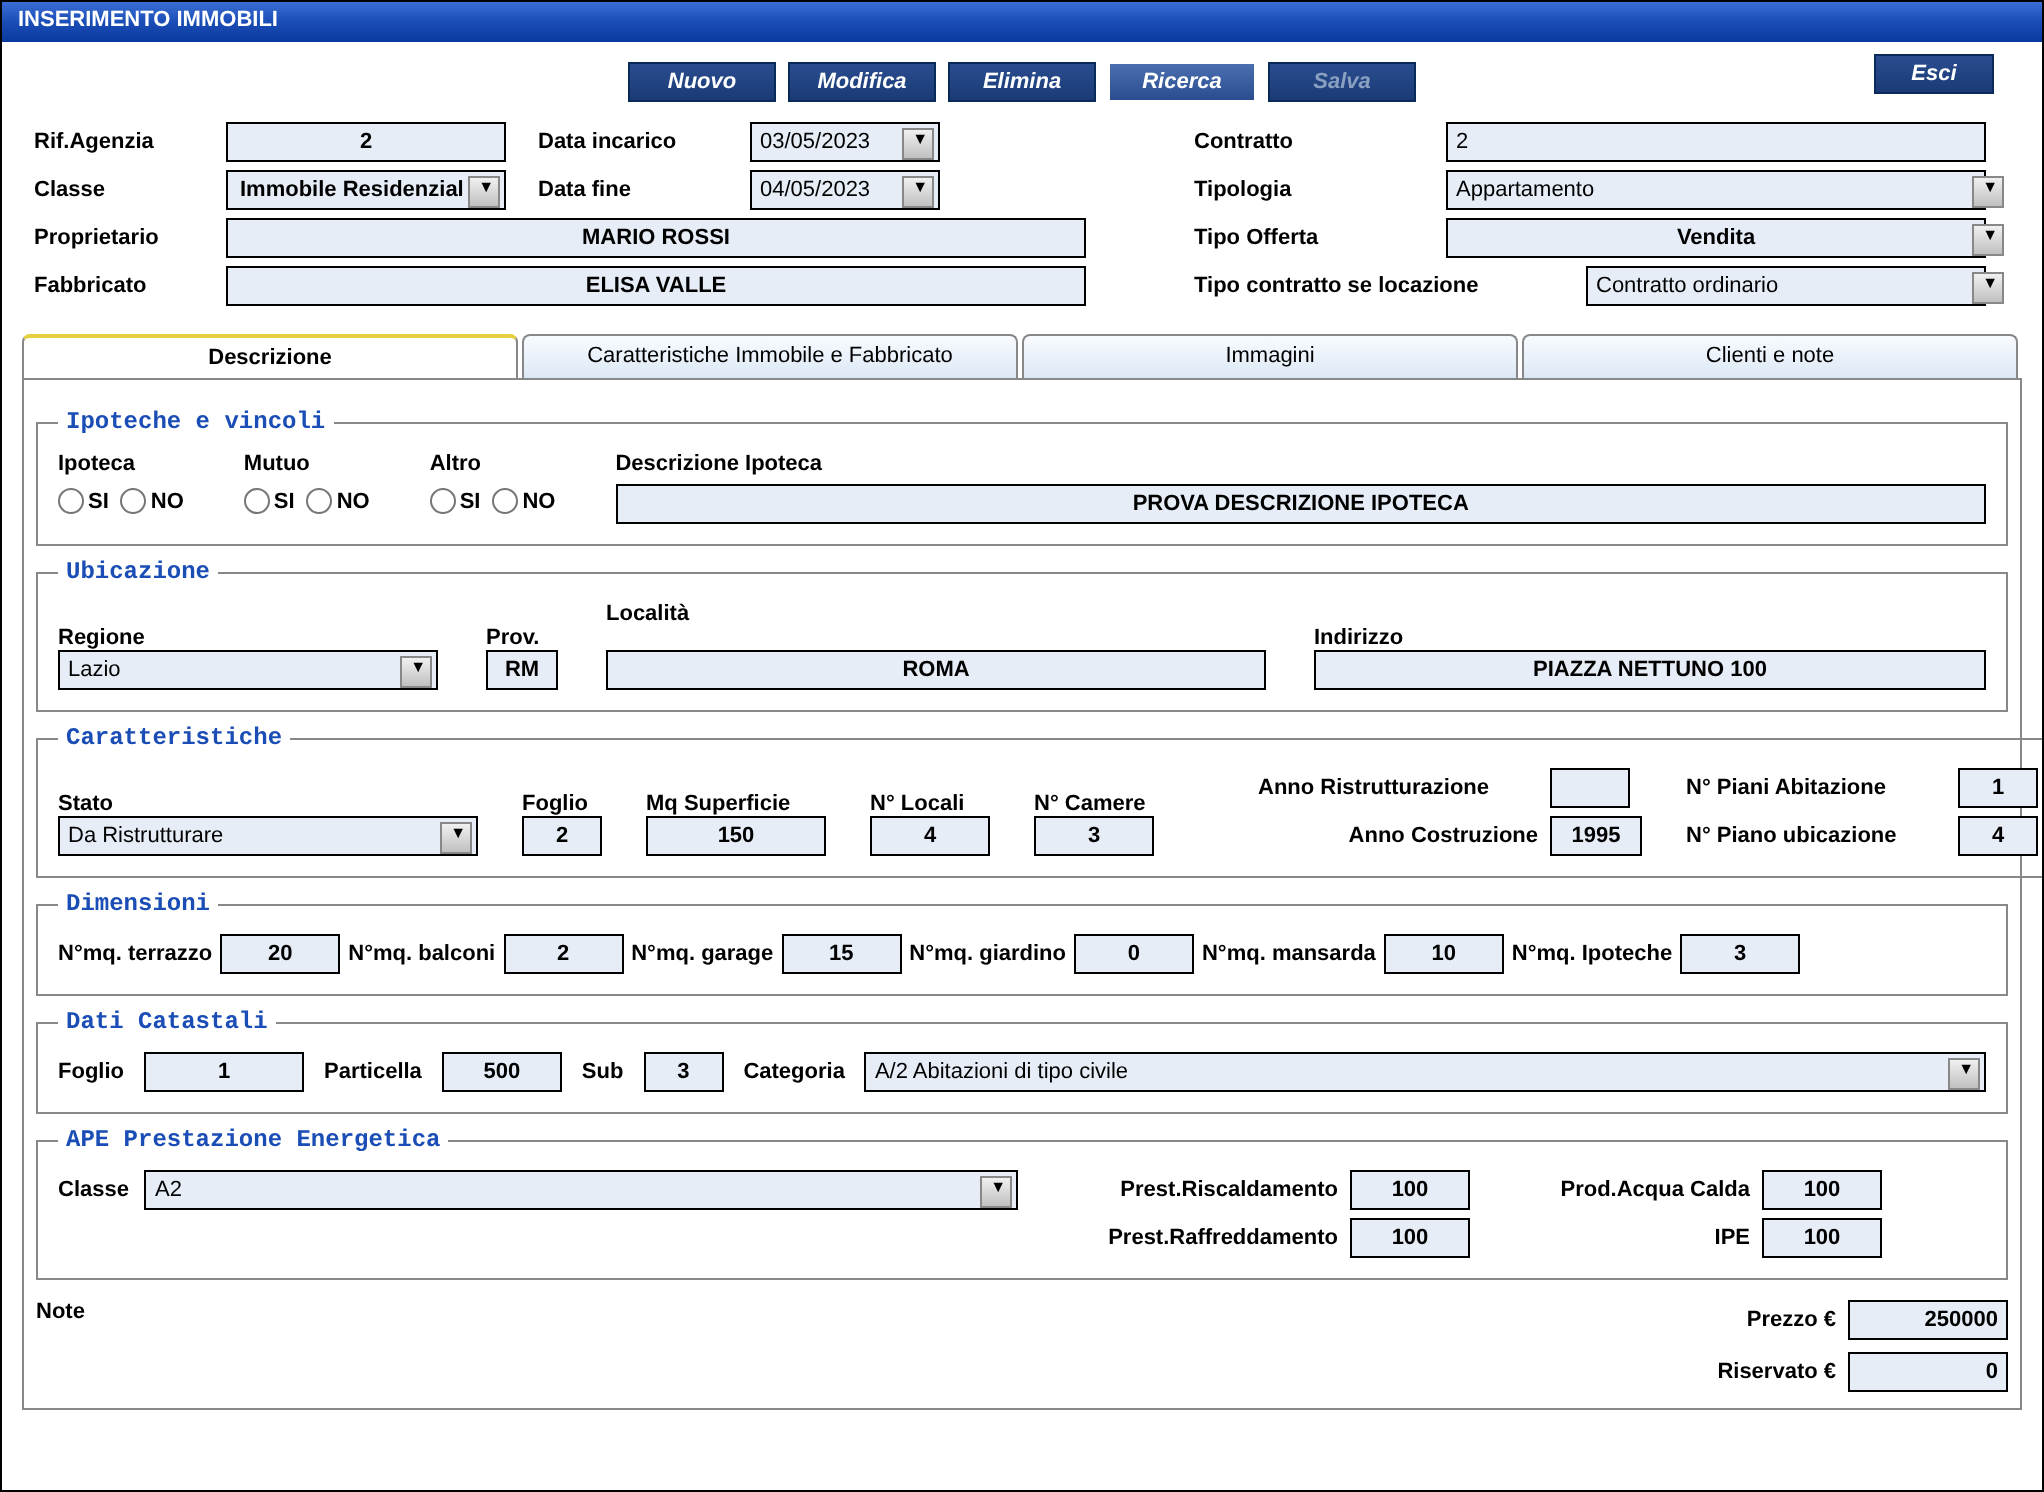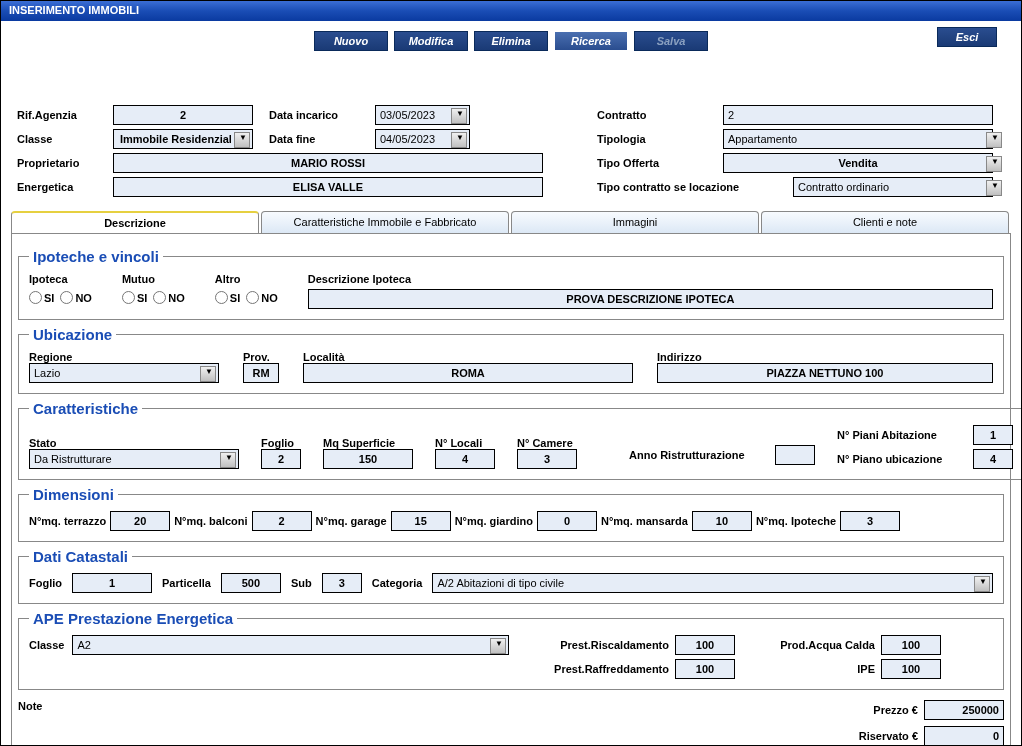--- a/index.html
+++ b/index.html
@@ -5,34 +5,34 @@
 *{box-sizing:border-box;margin:0;padding:0;font-family:Verdana,Arial,sans-serif;font-size:11px;}
 body{background:#fff;}
 .window{width:1022px;height:746px;background:#fff;border:1px solid #000;position:relative;overflow:hidden;}
 .titlebar{background:linear-gradient(to bottom,#3b6ed5,#1a4db5 50%,#0a3aa0);color:#fff;font-weight:bold;font-size:11px;padding:3px 8px;height:20px;}
 .content{padding:6px 10px 10px 10px;}
 .toolbar{display:flex;gap:6px;justify-content:center;padding:4px 0 10px 0;position:relative;}
 .btn{background:linear-gradient(to bottom,#2a4d8f,#1a3a75);color:#fff;border:1px solid #0a2a5a;font-weight:bold;font-style:italic;font-size:11px;padding:3px 0;width:74px;text-align:center;cursor:pointer;}
 .btn.active{background:linear-gradient(to bottom,#4a6fb0,#2a4d8f);border:1px solid #fff;}
 .btn.disabled{color:#8aa0c0;cursor:default;}
 .btn-esci{position:absolute;right:14px;top:0;width:60px;}
-.form-area{padding:0 6px;margin-top:44px;}
+.form-area{padding:0 6px;}
 .row{display:flex;align-items:center;margin-bottom:4px;gap:6px;}
 .label{font-weight:bold;font-size:11px;}
 .field{background:#e6edf7;border:1px solid #000;height:20px;padding:2px 4px;font-size:11px;text-align:center;font-weight:bold;}
 .field.left{text-align:left;font-weight:normal;}
 .select-wrap{position:relative;display:inline-block;}
 .select-wrap::after{content:"";position:absolute;right:3px;top:3px;width:14px;height:14px;background:linear-gradient(to bottom,#f0f0f0,#c0c0c0);border:1px solid #888;pointer-events:none;}
 .select-wrap::before{content:"▼";position:absolute;right:6px;top:4px;font-size:8px;color:#000;z-index:2;pointer-events:none;}
 .tabs{display:flex;margin-top:10px;border-bottom:1px solid #888;}
 .tab{flex:1;background:linear-gradient(to bottom,#f8fbff,#dce8f5);border:1px solid #888;border-bottom:none;padding:4px 8px;text-align:center;cursor:pointer;font-size:11px;border-radius:4px 4px 0 0;margin-right:2px;}
 .tab.active{background:#fff;border-top:2px solid #e6d040;font-weight:bold;}
 .panel{border:1px solid #888;border-top:none;padding:8px 6px;}
 fieldset{border:1px solid #888;margin:6px 0;padding:8px 10px 10px 10px;position:relative;}
-legend{color:#1a4db5;font-weight:bold;font-size:15px;padding:0 4px;}
+legend{color:#1a4db5;font-weight:bold;font-size:12px;padding:0 4px;font-family:Liberation Mono, monospace;}
 .radio-grp{display:flex;align-items:center;gap:6px;}
 .radio-grp label{font-weight:bold;font-size:11px;display:flex;align-items:center;gap:2px;}
 input[type=radio]{margin:0;}
 .small-field{width:60px;}
 .xs-field{width:40px;}
 </style>
 </head>
 <body>
 
 <div class="window">
@@ -61,21 +61,21 @@
       <span class="label" style="width:90px">Classe</span>
       <span class="select-wrap"><input class="field" style="width: 140px; text-align: left; padding-left: 6px;" value="Immobile Residenzial"></span>
       <span class="label" style="width:100px;margin-left:10px">Data fine</span>
       <span class="select-wrap"><input class="field left" style="width: 95px; text-align: left; font-weight: normal;" value="04/05/2023"></span>
      </div>
      <div class="row">
       <span class="label" style="width:90px">Proprietario</span>
       <input class="field" style="width: 430px;" value="MARIO ROSSI">
      </div>
      <div class="row">
-      <span class="label" style="width:90px">Energetica</span>
+      <span class="label" style="width:90px">Fabbricato</span>
       <input class="field" style="width: 430px;" value="ELISA VALLE">
      </div>
     </div>
     <div style="flex:1">
      <div class="row">
       <span class="label" style="width:120px">Contratto</span>
       <input class="field left" style="width: 270px; text-align: left; padding-left: 4px; font-weight: normal;" value="2">
      </div>
      <div class="row">
       <span class="label" style="width:120px">Tipologia</span>
@@ -157,21 +157,21 @@
      <div style="width:190px">
       <div class="label">Regione</div>
       <span class="select-wrap" style="width:100%"><input class="field left" style="width: 100%; text-align: left; padding-left: 4px; font-weight: normal;" value="Lazio"></span>
      </div>
      <div>
       <div class="label">Prov.</div>
       <input class="field" style="width: 36px;" value="RM">
      </div>
      <div style="width:330px">
       <div class="label">Località</div>
-      <input class="field" style="width: 100%;" value="ROMA">
+      <input class="field" style="width: 100%; margin-top: 12px;" value="ROMA">
      </div>
      <div style="flex:1">
       <div class="label">Indirizzo</div>
       <input class="field" style="width: 100%;" value="PIAZZA NETTUNO 100">
      </div>
     </div>
    </fieldset>
 
    <fieldset>
     <legend>Caratteristiche</legend>
@@ -193,20 +193,24 @@
       <input class="field small-field" value="4" style="">
      </div>
      <div>
       <div class="label">N° Camere</div>
       <input class="field small-field" value="3" style="">
      </div>
      <div style="margin-left:30px">
       <div class="row" style="margin-bottom:4px">
        <span class="label" style="width:140px">Anno Ristrutturazione</span>
        <input class="field xs-field" value="" style="">
+      </div>
+      <div class="row" style="margin-bottom:0">
+       <span class="label" style="width:140px;text-align:right">Anno Costruzione</span>
+       <input class="field xs-field" style="width: 46px;" value="1995">
       </div>
      </div>
      <div>
       <div class="row" style="margin-bottom:4px">
        <span class="label" style="width:130px">N° Piani Abitazione</span>
        <input class="field xs-field" value="1" style="">
       </div>
       <div class="row" style="margin-bottom:0">
        <span class="label" style="width:130px">N° Piano ubicazione</span>
        <input class="field xs-field" value="4" style="">

